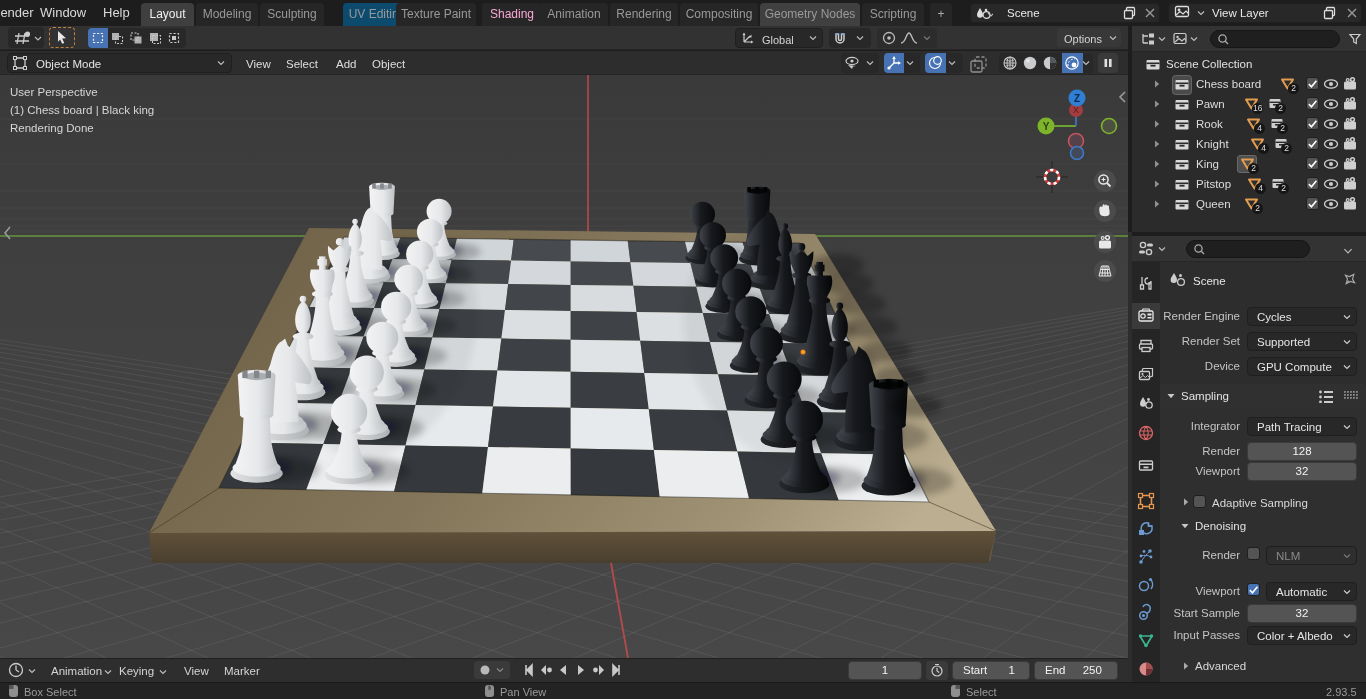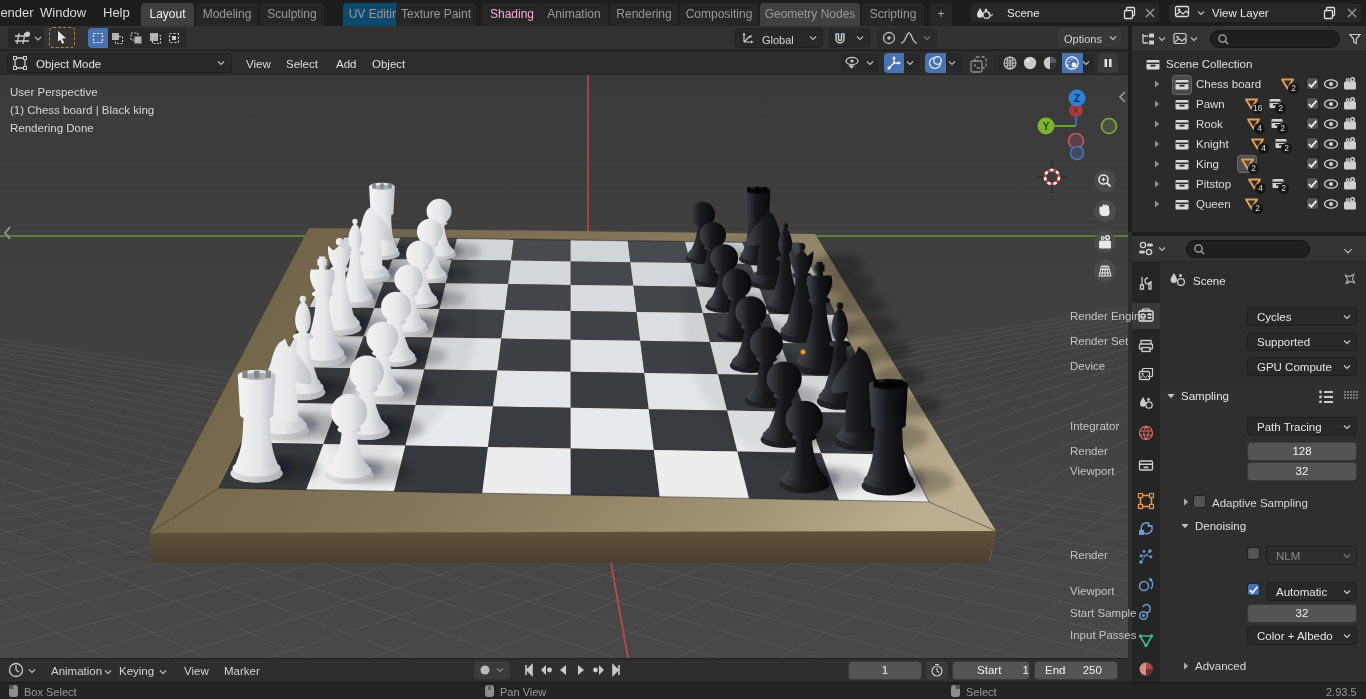--- a/index.html
+++ b/index.html
@@ -4,21 +4,21 @@
 html,body{width:1366px;height:699px;overflow:hidden;background:#1d1d1d;
 font-family:"Liberation Sans",sans-serif;-webkit-font-smoothing:antialiased}
 .abs{position:absolute}
 .txt{position:absolute;white-space:nowrap;color:#d4d4d4;font-size:11.5px;line-height:14px}
 .menu{position:absolute;white-space:nowrap;color:#dadada;font-size:13px}
 .tab{position:absolute;top:3px;height:23px;border-radius:4px 4px 0 0;color:#9d9d9d;
 font-size:12px;text-align:center;background:#1d1d1d}
 .tab span{display:inline-block;margin-top:4px}
 .dd{position:absolute;background:#282828;border:1px solid #1f1f1f;border-radius:4px;color:#e2e2e2;font-size:11.5px}
 .numf{position:absolute;background:#545454;border-radius:4px;color:#f2f2f2;font-size:11.5px;text-align:center;border:1px solid #3a3a3a}
-.lbl{position:absolute;color:#c3c3c3;font-size:11.5px;white-space:nowrap}
+.lbl{position:absolute;color:#c3c3c3;font-size:11.5px;text-align:right;white-space:nowrap}
 </style></head><body>
 <div class="abs" style="left:0;top:0;width:1366px;height:26px;background:#1d1d1d"></div>
 <div class="menu" style="left:-9px;top:5px">Render</div>
 <div class="menu" style="left:40px;top:5px">Window</div>
 <div class="menu" style="left:103px;top:5px">Help</div>
 <div class="tab" style="left:141px;width:53px;background:#3f3f3f;color:#f0f0f0"><span>Layout</span></div>
 <div class="tab" style="left:196px;width:62px;background:#262626;color:#999999"><span>Modeling</span></div>
 <div class="tab" style="left:260px;width:64px;background:#262626;color:#999999"><span>Sculpting</span></div>
 <div class="tab" style="left:343px;width:68px;background:#0c4a6e;color:#999999"><span>UV Editing</span></div>
 <div class="tab" style="left:396px;width:80px;background:#262626;color:#999999"><span>Texture Paint</span></div>
@@ -1301,21 +1301,21 @@
     <circle cx="77.5" cy="8" r="2.4" fill="#c9c9c9"></circle>
     <path d="M81,3 L86,8 L81,13 Z" fill="#c9c9c9"></path>
     <path d="M95,3 L100,8 L95,13 Z M101,3 L101,13" stroke="#c9c9c9" stroke-width="1.6" fill="#c9c9c9"></path>
   </svg>
 <div class="numf" style="left:848px;top:661px;width:74px;height:19px;line-height:17px">1</div>
 <div class="abs" style="left:926px;top:661px;width:22px;height:19px;background:#3a3a3a;border-radius:3px"></div>
 <svg width="14" height="14" viewBox="0 0 14 14" style="position:absolute;left:930px;top:663px">
     <circle cx="7" cy="8" r="5" fill="none" stroke="#ccc" stroke-width="1.2"></circle>
     <path d="M7,8 L7,4.8 M7,8 L9.2,9.5 M5,1.5 L9,1.5" stroke="#ccc" stroke-width="1.2"></path>
   </svg>
-<div class="numf" style="left:952px;top:661px;width:78px;height:19px;line-height:17px;text-align:right;padding-left:10px">Start <span style="margin-left:18px">1</span></div>
+<div class="numf" style="left:952px;top:661px;width:78px;height:19px;line-height:17px;text-align:left;padding-left:10px">Start <span style="margin-left:18px">1</span></div>
 <div class="numf" style="left:1034px;top:661px;width:84px;height:19px;line-height:17px;text-align:left;padding-left:10px">End <span style="margin-left:14px">250</span></div>
 <div class="abs" style="left:0;top:682px;width:1366px;height:17px;background:#232323;border-top:1px solid #191919"></div>
 <svg width="11" height="14" viewBox="0 0 11 14" style="position:absolute;left:8px;top:684px">
     <rect x="1" y="1" width="9" height="12" rx="3" fill="#8e8e8e"></rect>
     <path d="M1,1 h4.5 v4 h-4.5 Z" fill="#555"></path>
   </svg>
 <div class="txt" style="left:24px;top:685px;color:#9a9a9a;font-size:11px">Box Select</div>
 <svg width="11" height="14" viewBox="0 0 11 14" style="position:absolute;left:484px;top:684px">
     <rect x="1" y="1" width="9" height="12" rx="3" fill="#8e8e8e"></rect>
     <rect x="4.2" y="1.5" width="2.6" height="4.5" rx="1.2" fill="#555"></rect>

